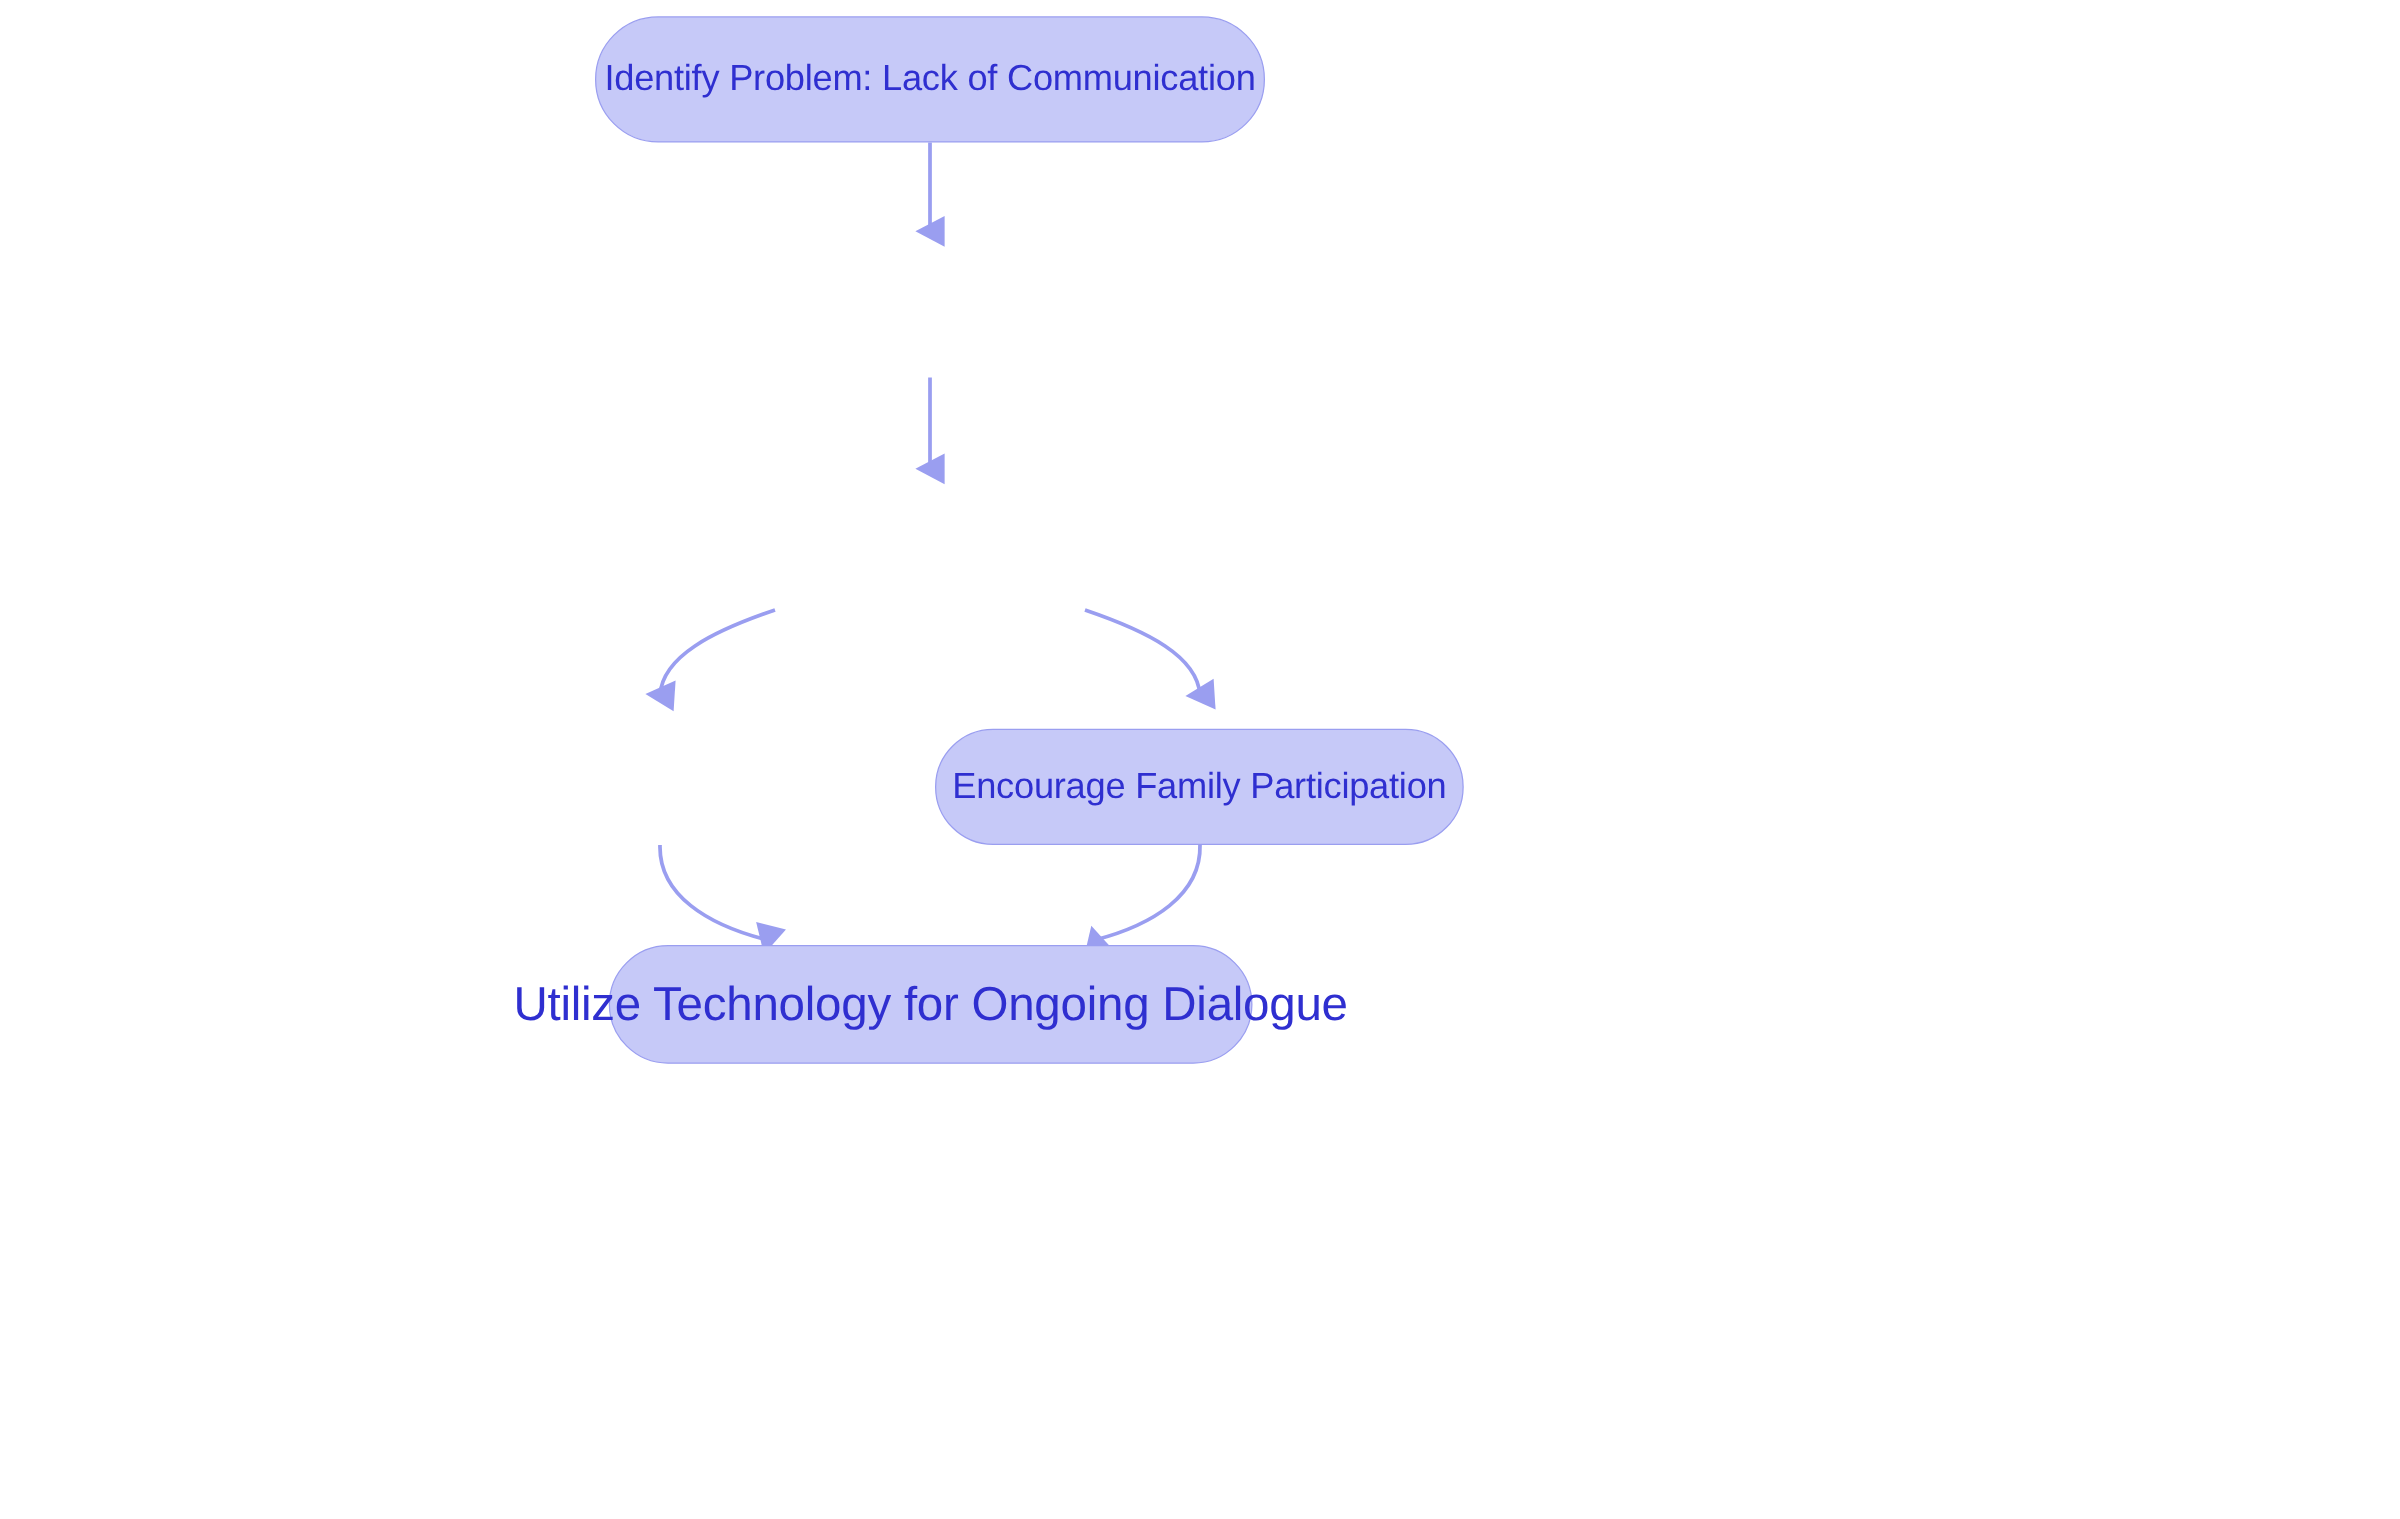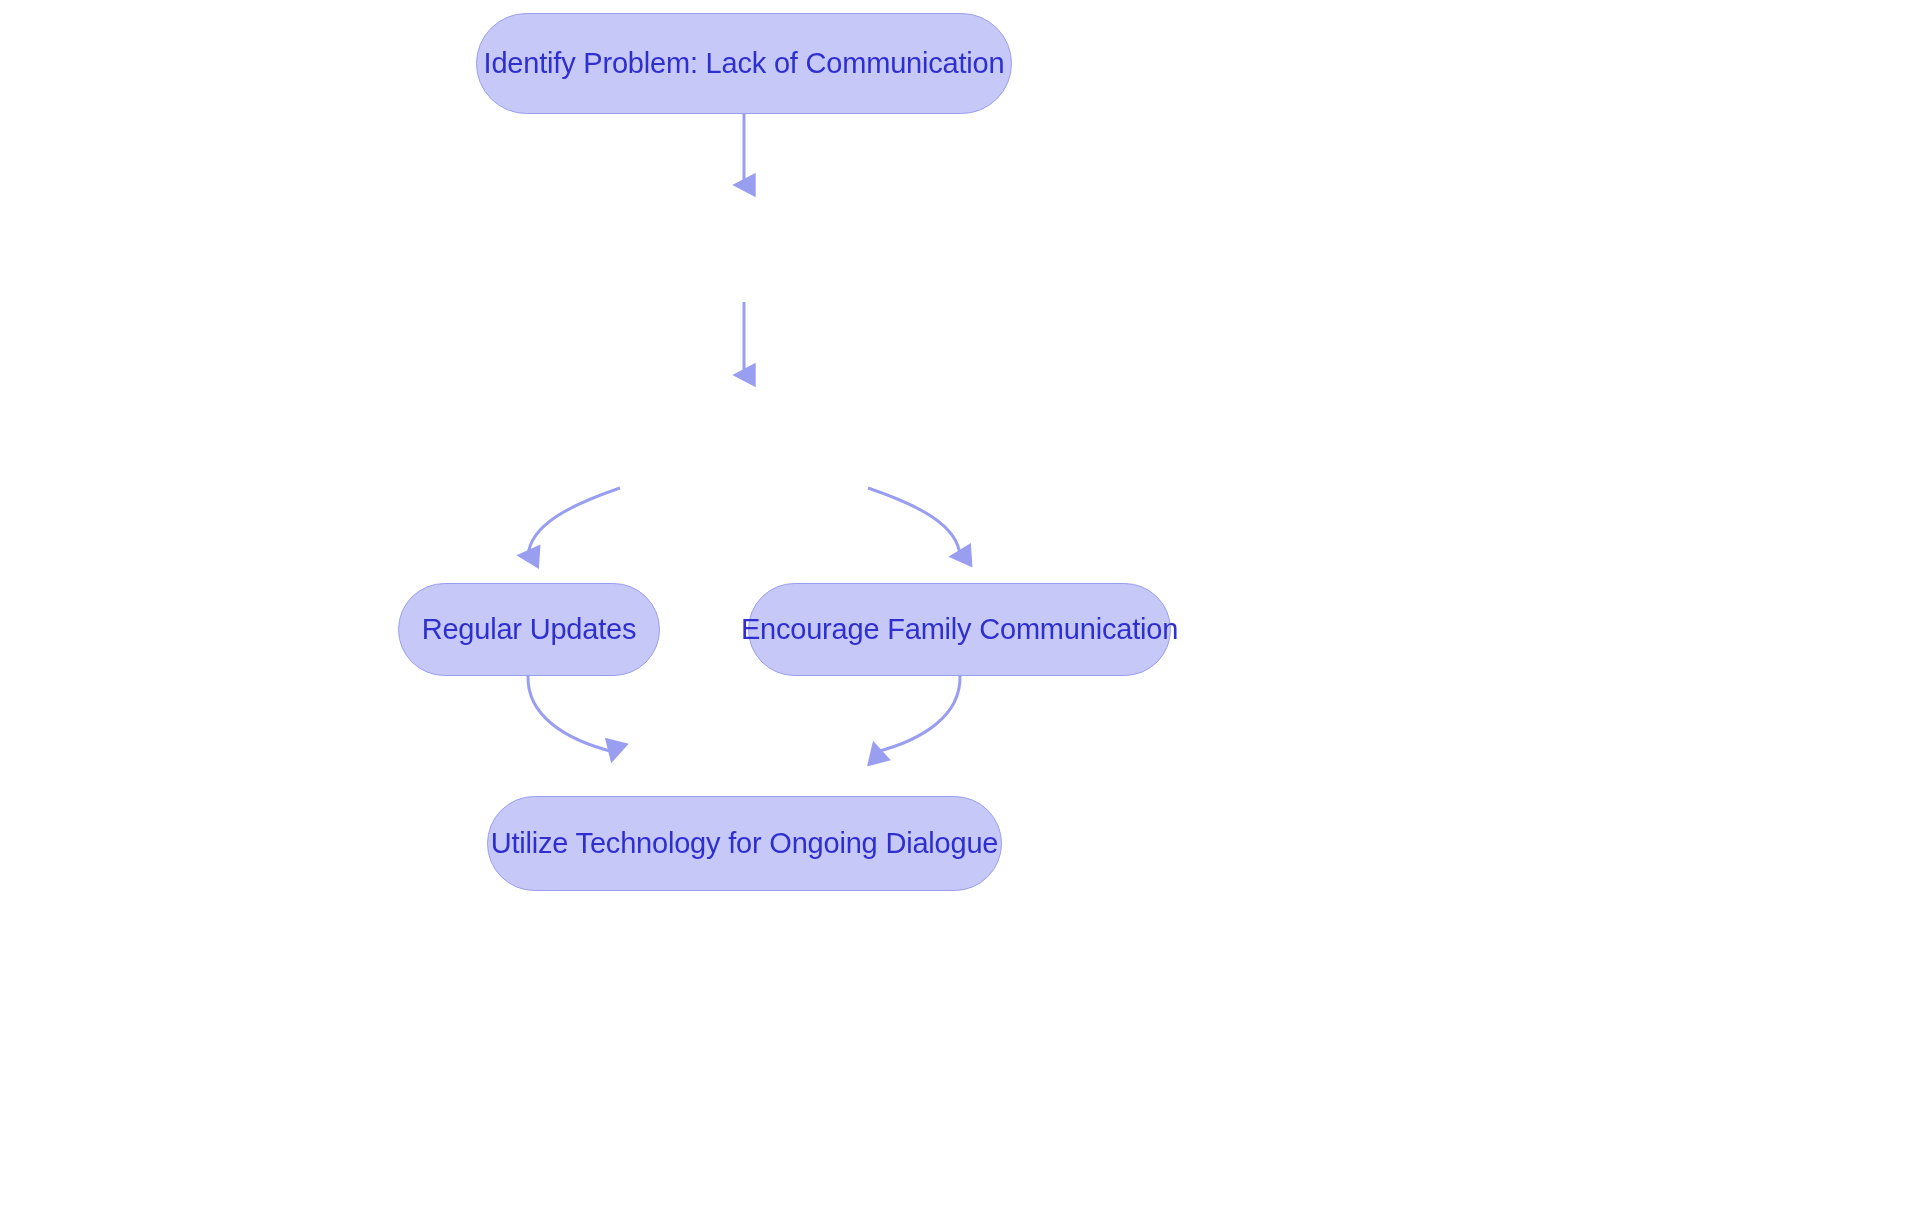--- a/index.html
+++ b/index.html
@@ -55,21 +55,21 @@
     display: block;
     line-height: 1;
   }
 
   
   #node-identify   { left: 476px;  top: 13px;   width: 536px; height: 101px; font-size: 29px; }
   #node-agitate    { left: 438px;  top: 203px;  width: 612px; height: 99px;  font-size: 29px; }
   #node-solution   { left: 421px;  top: 393px;  width: 646px; height: 95px;  font-size: 29px; }
   #node-regular    { left: 398px;  top: 583px;  width: 262px; height: 93px;  font-size: 29px; }
   #node-encourage  { left: 748px;  top: 583px;  width: 423px; height: 93px;  font-size: 29px; }
-  #node-utilize    { left: 487px;  top: 796px;  width: 515px; height: 95px;  font-size: 29px; }
+  #node-utilize    { left: 487px;  top: 756px;  width: 515px; height: 95px;  font-size: 38px; }
 
   
   #brand-logo {
     position: absolute;
     left: 1430px;
     top: 1085px;
     width: 470px;
     height: 125px;
   }
   #logo-wordmark {
@@ -120,26 +120,23 @@
       <path d="M 960 676 C 961 716, 922 740, 876 752" stroke="#9a9ef0" stroke-width="3" fill="none" marker-end="url(#arrowhead)"></path>
     </g>
   </svg>
 
   <div class="node" id="node-identify">
     <span class="node-label">Identify Problem: Lack of Communication</span>
   </div>
 
 
 
-  <div class="node" id="node-regular">
-    <span class="node-label">Regular Updates</span>
-  </div>
 
   <div class="node" id="node-encourage">
-    <span class="node-label">Encourage Family Communication</span>
+    <span class="node-label">Encourage Family Participation</span>
   </div>
 
   <div class="node" id="node-utilize">
     <span class="node-label">Utilize Technology for Ongoing Dialogue</span>
   </div>
 
 
 </div>
 
 </body></html>

